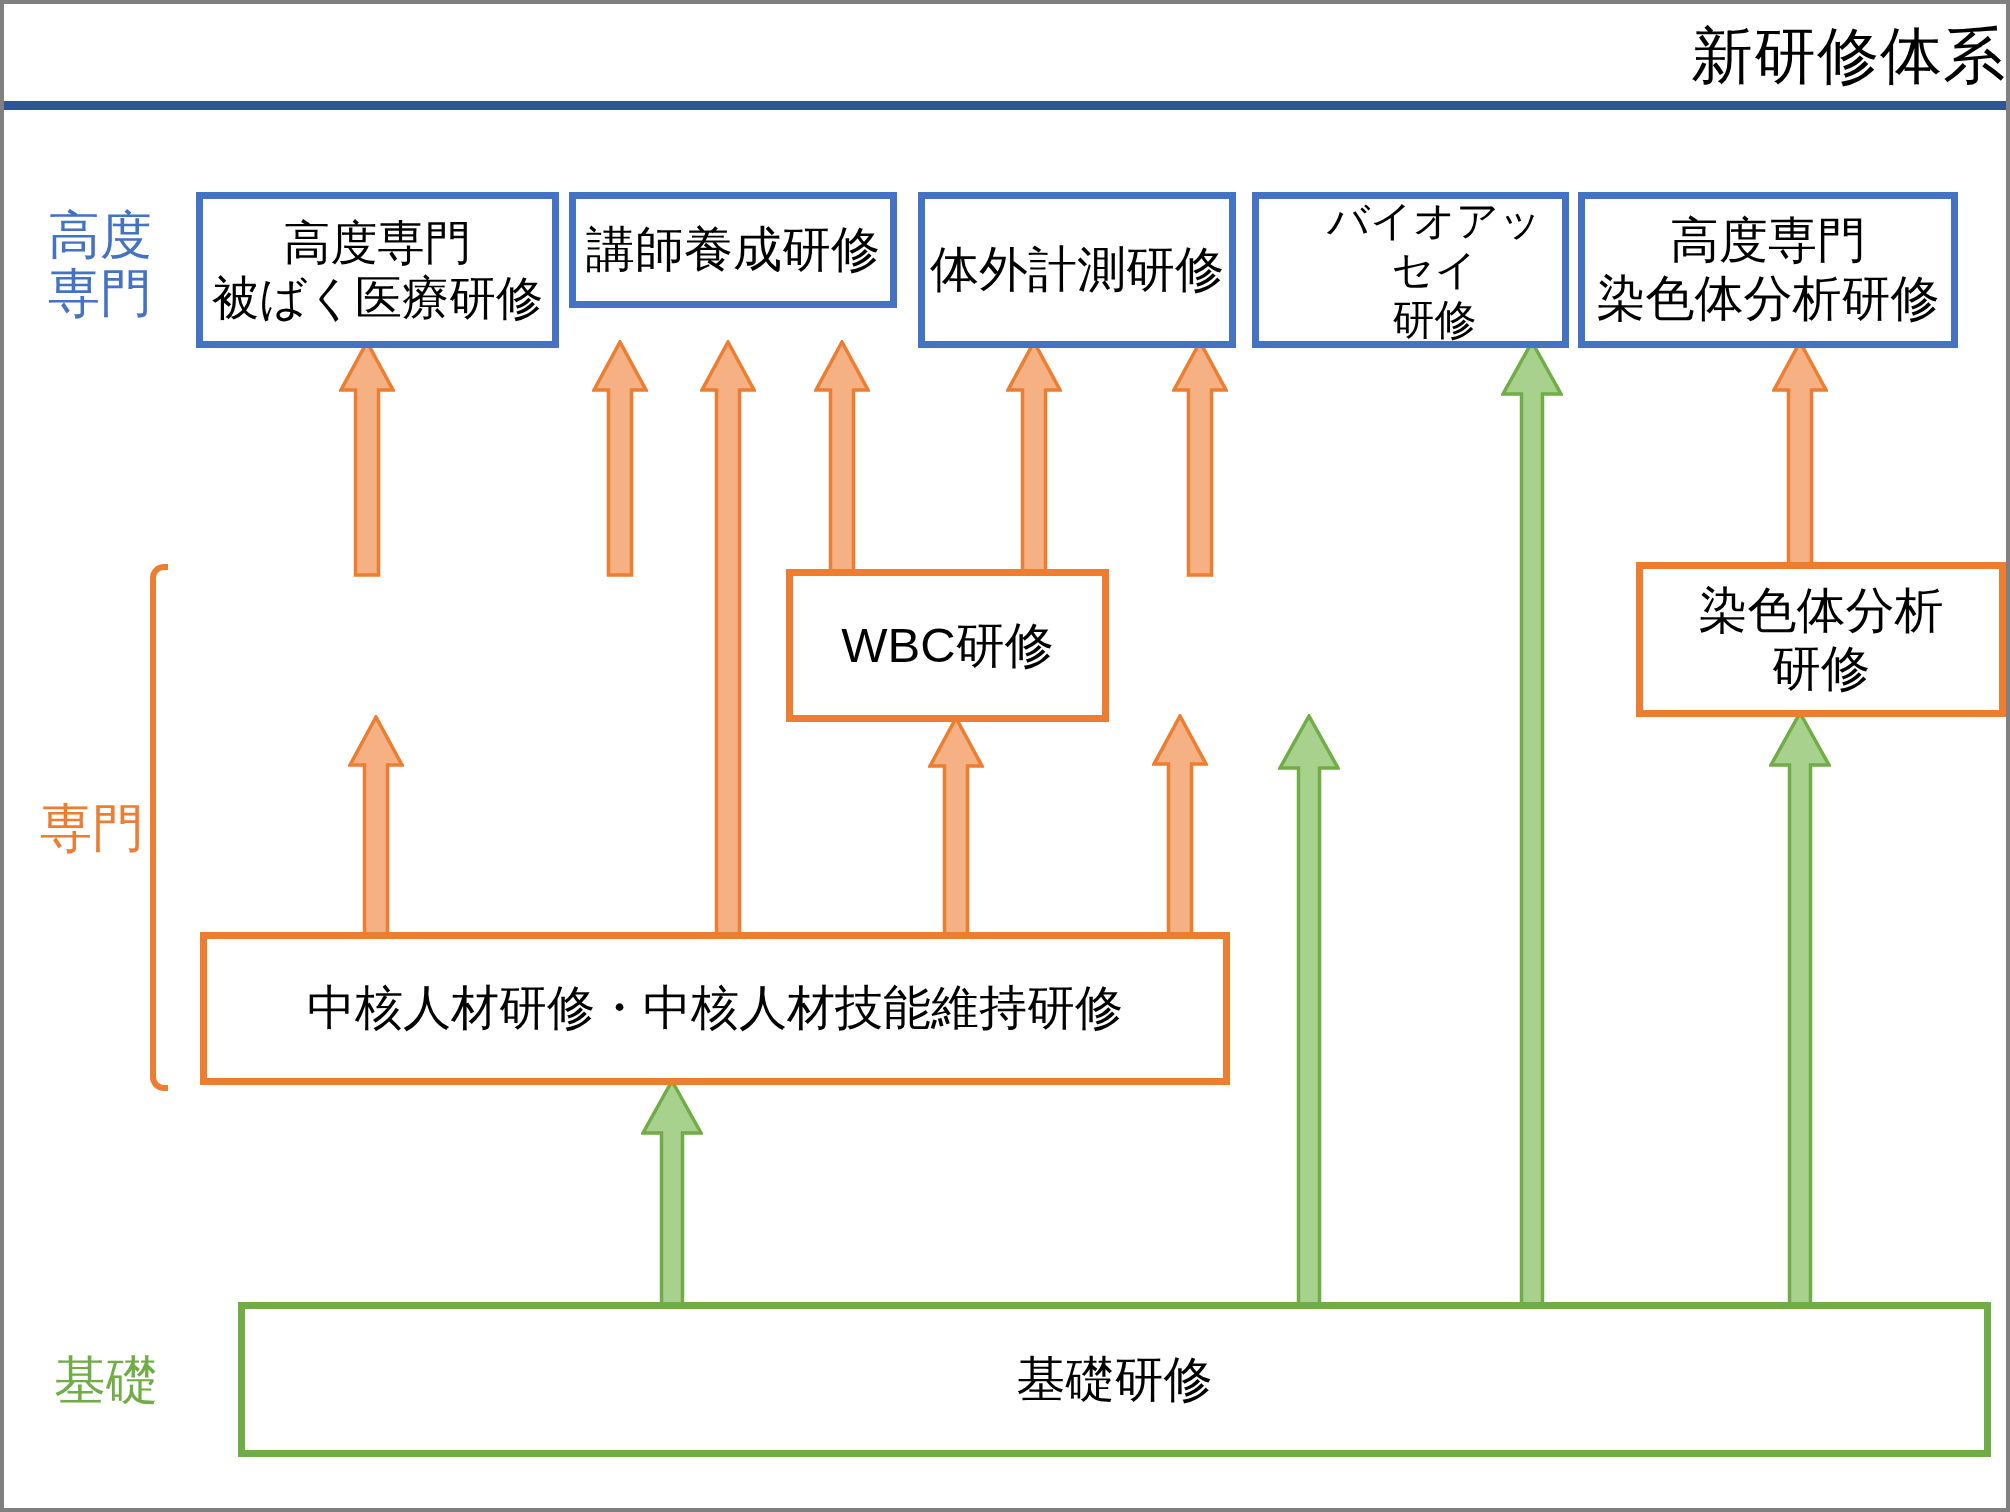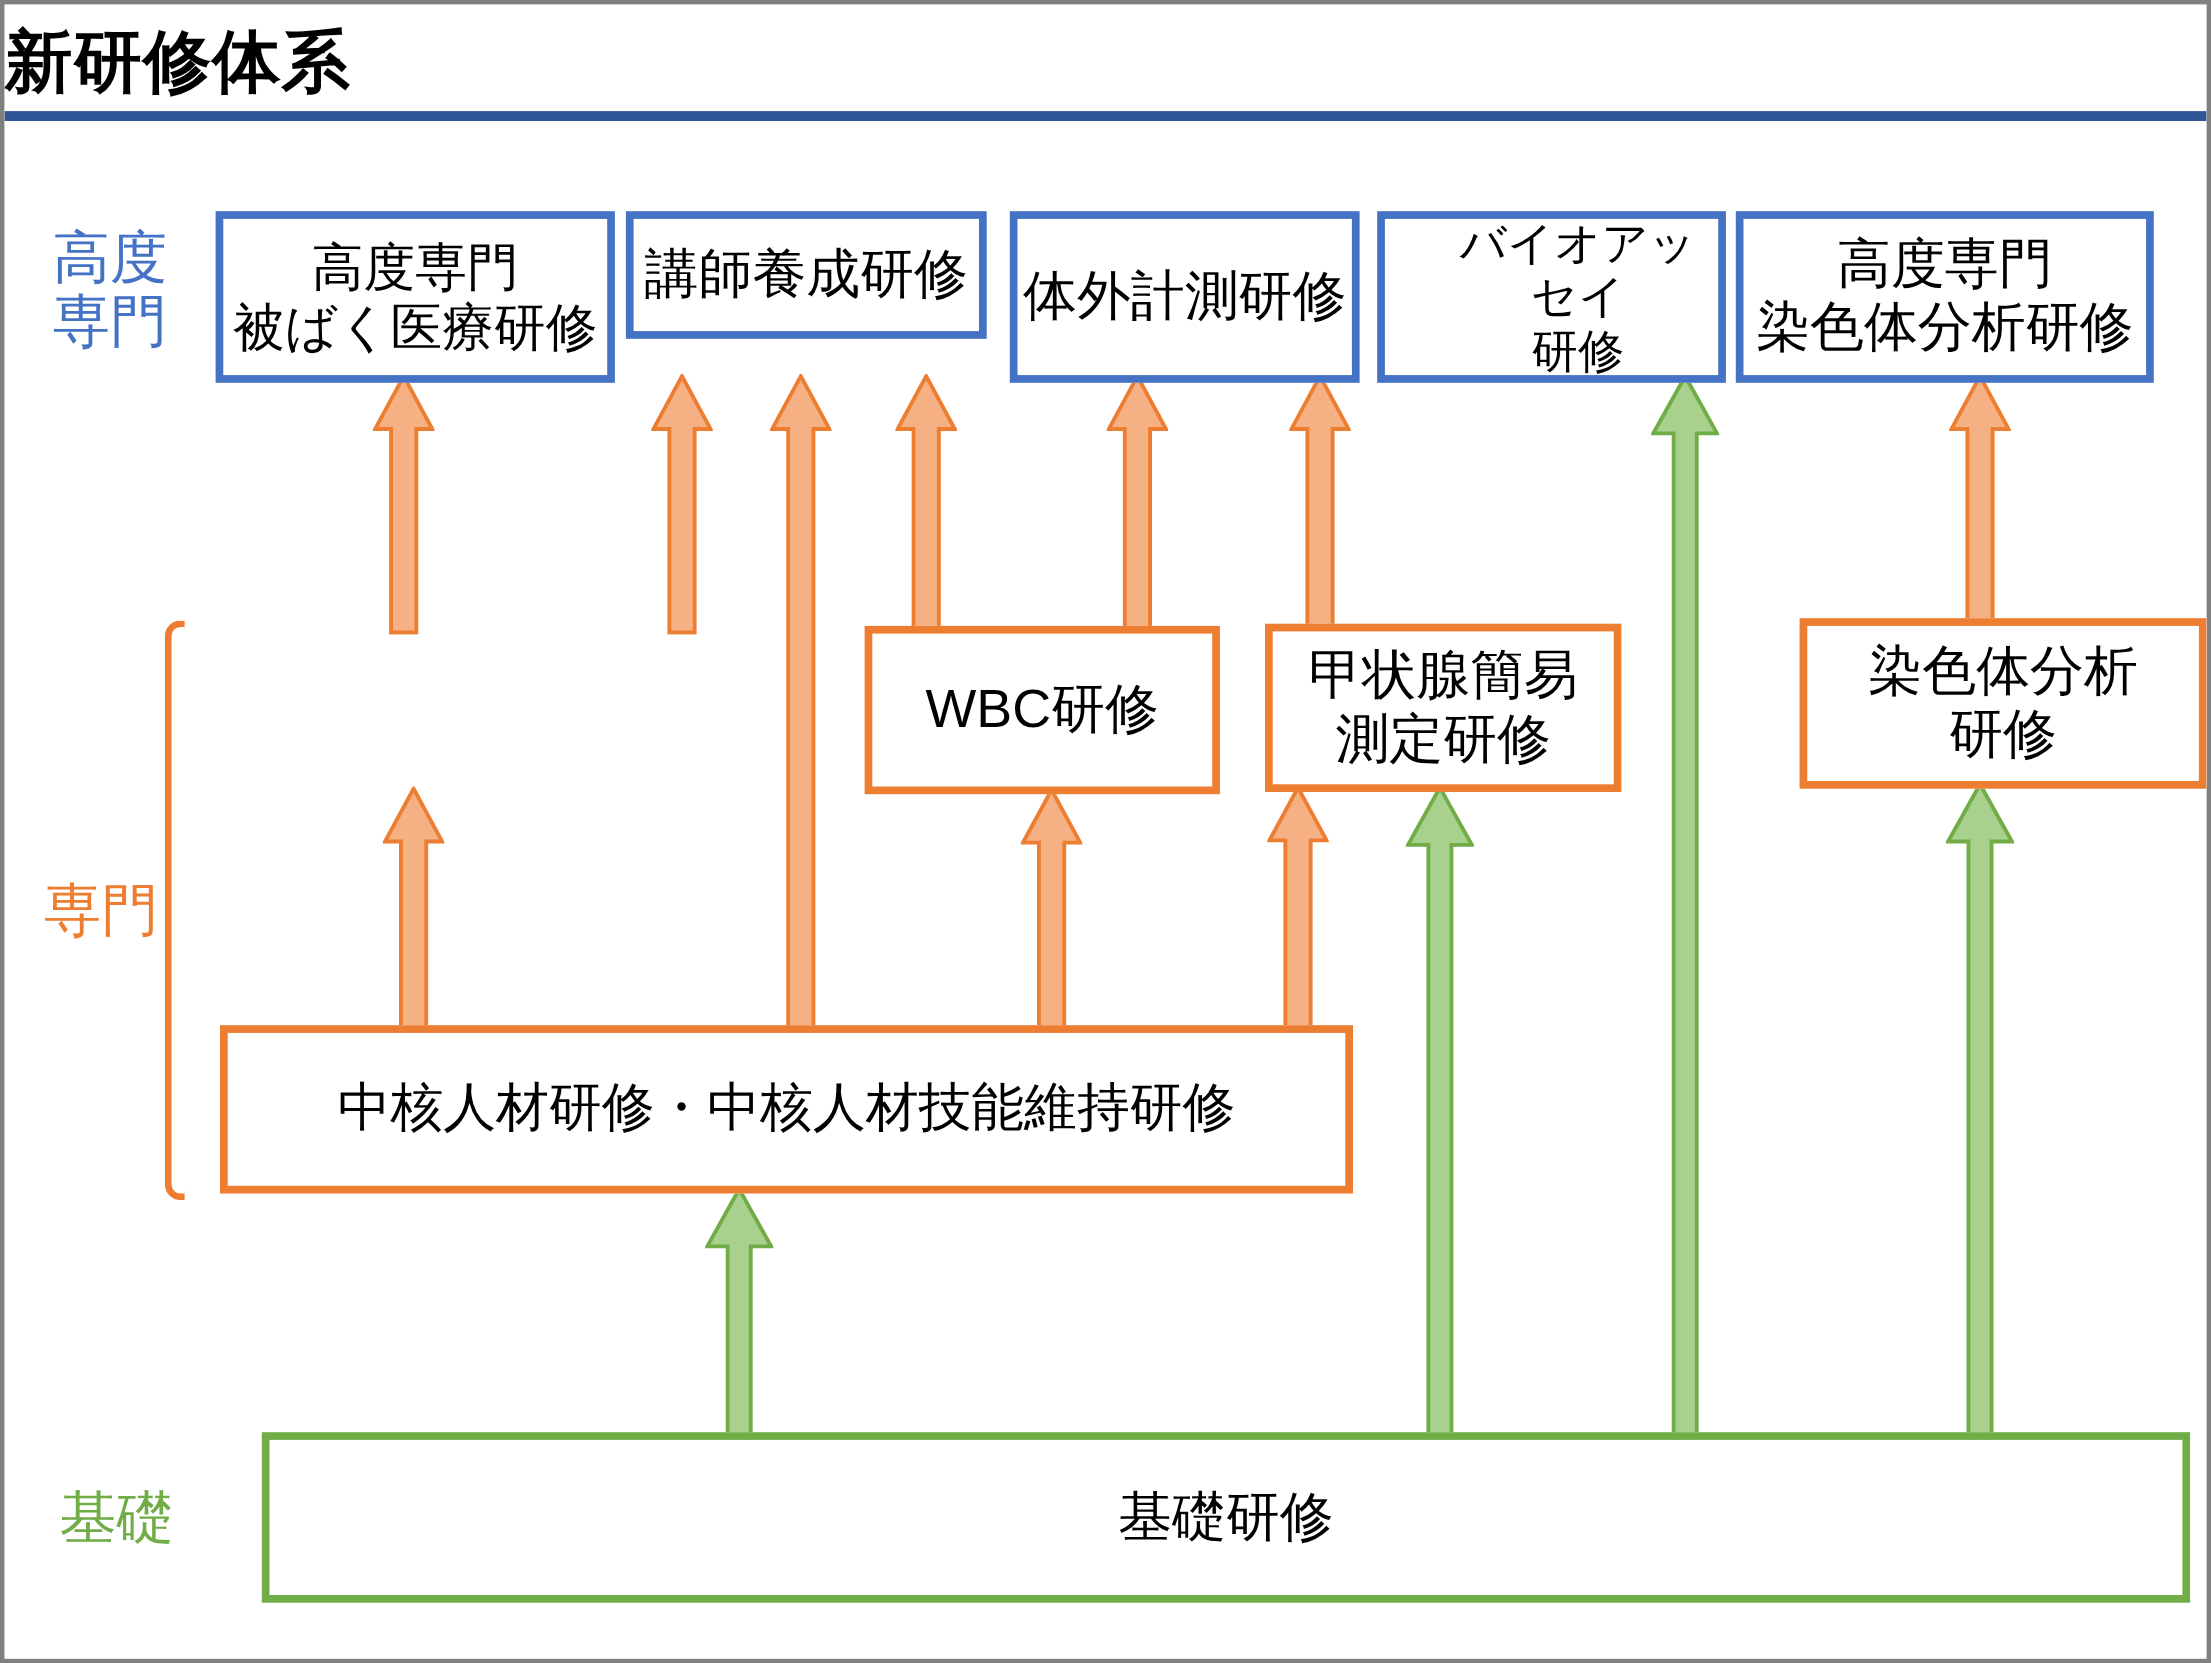--- a/index.html
+++ b/index.html
@@ -7,21 +7,21 @@
     position:relative;
     width:2010px;height:1512px;
     background:#ffffff;
     border:4px solid var(--gray,#808080);
     box-sizing:border-box;
     font-family:"Liberation Sans","DejaVu Sans",sans-serif;
     overflow:hidden;
   }
   .title{
     position:absolute;top:10px;left:0;width:100%;
-    text-align:left;font-size:62px;font-weight:bold;color:#000;
+    text-align:right;font-size:62px;font-weight:normal;color:#000;
     letter-spacing:1px;z-index:2;
   }
   .hr-blue{
     position:absolute;top:97px;left:0;width:100%;height:9px;
     background:var(--navy,#2F5597);z-index:2;
   }
   .box{
     position:absolute;background:#fff;
     display:flex;align-items:center;justify-content:center;
     text-align:center;white-space:pre-line;
@@ -77,22 +77,20 @@
   <div class="box blue" id="box-hibaku">高度専門
 被ばく医療研修</div>
   <div class="box blue" id="box-koushi">講師養成研修</div>
   <div class="box blue" id="box-taigai">体外計測研修</div>
   <div class="box blue" id="box-bioassay">バイオアッセイ
 研修</div>
   <div class="box blue" id="box-kodo-senshokutai">高度専門
 染色体分析研修</div>
 
   <div class="box orange" id="box-wbc">WBC研修</div>
-  <div class="box orange" id="box-koujousen">甲状腺簡易
-測定研修</div>
   <div class="box orange" id="box-senshokutai">染色体分析
 研修</div>
   <div class="box orange" id="box-chukaku">中核人材研修・中核人材技能維持研修</div>
 
   <div class="box green" id="box-kiso">基礎研修</div>
 
   <div id="arrow-layer">
       <svg width="56" height="237" class="arrow" style="left: 335px; top: 336px;">
         <polygon points="28,2 54,50 39.5,50 39.5,235 16.5,235 16.5,50 2,50" fill="#F5B183" stroke="#ED7D31" stroke-width="3.5" stroke-linejoin="miter"></polygon>
       </svg>

